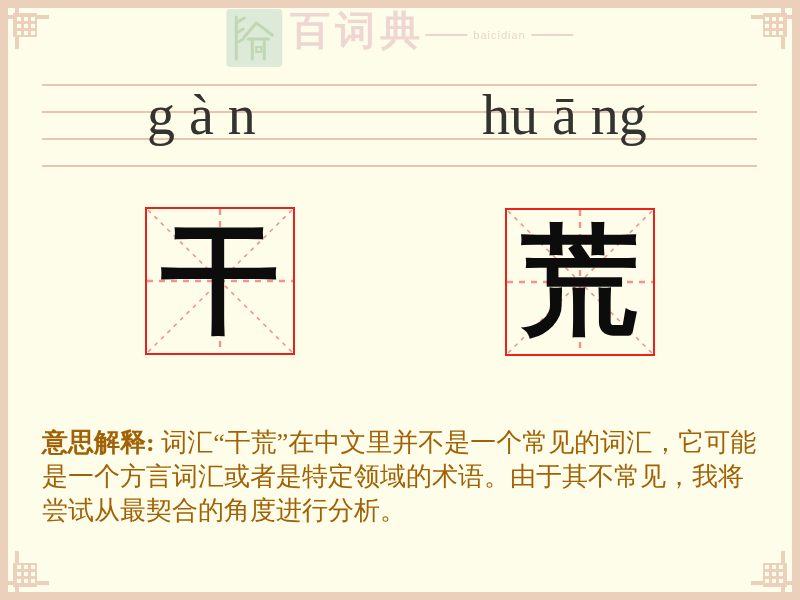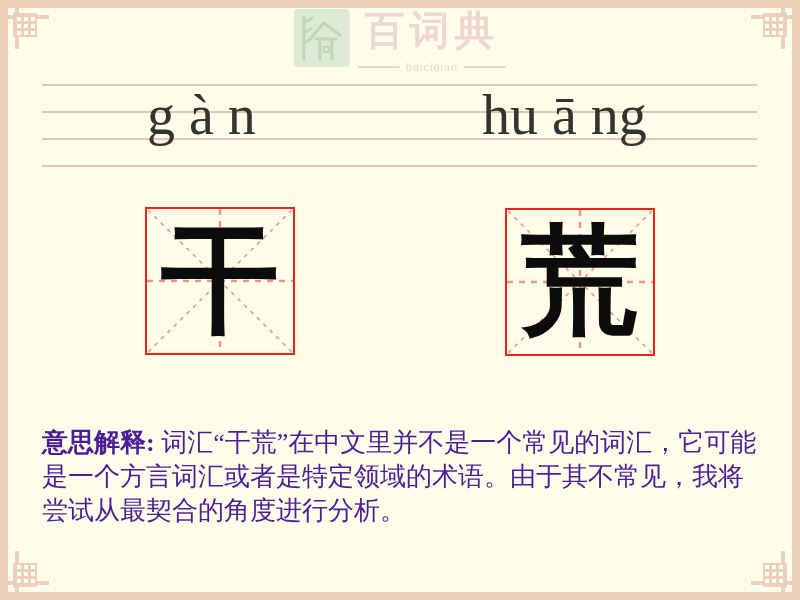--- a/index.html
+++ b/index.html
@@ -26,21 +26,21 @@
   .corner.tr{top:7px;right:7px;transform:scaleX(-1);}
   .corner.bl{bottom:7px;left:7px;transform:scaleY(-1);}
   .corner.br{bottom:7px;right:7px;transform:scale(-1,-1);}
 
   
   .logo{
     position:absolute;top:9px;left:50%;transform:translateX(-50%);
     display:flex;align-items:flex-start;gap:8px;opacity:.95;
   }
   .logo-icon{width:56px;height:58px;border-radius:4px;background:#dcead6;position:relative;overflow:hidden;}
-  .logo-text{display:flex;flex-direction:column;align-items:center;}
+  .logo-text{display:flex;flex-direction:row;align-items:center;}
   .logo-title{
     font-size:40px;font-weight:bold;line-height:44px;letter-spacing:5px;
     color:#eed6d1;white-space:nowrap;
   }
   .logo-sub{display:flex;align-items:center;gap:6px;margin-top:8px;}
   .logo-sub .rule{width:42px;height:2px;background:#ebd2cc;}
   .logo-sub .sub-text{
     font-family:"Liberation Sans", sans-serif;
     font-size:11px;color:#ebd2cc;letter-spacing:1px;
   }
@@ -68,21 +68,21 @@
   .char-box svg{position:absolute;inset:0;width:100%;height:100%;}
   .char-glyph{
     position:relative;z-index:2;
     font-size:118px;line-height:118px;font-weight:bold;color:#0c0c0c;
     font-family:"Liberation Serif", serif;
   }
 
   
   .explanation{
     position:absolute;left:42px;top:400px;width:722px;
-    font-size:26px;line-height:34px;color:#4c1d95;
+    font-size:26px;line-height:34px;color:#a16207;
     font-family:"Liberation Serif", serif;
     text-align:left;
   }
   .explanation .label{font-weight:bold;}
 </style>
 </head>
 <body>
 
 <div class="page">
 

